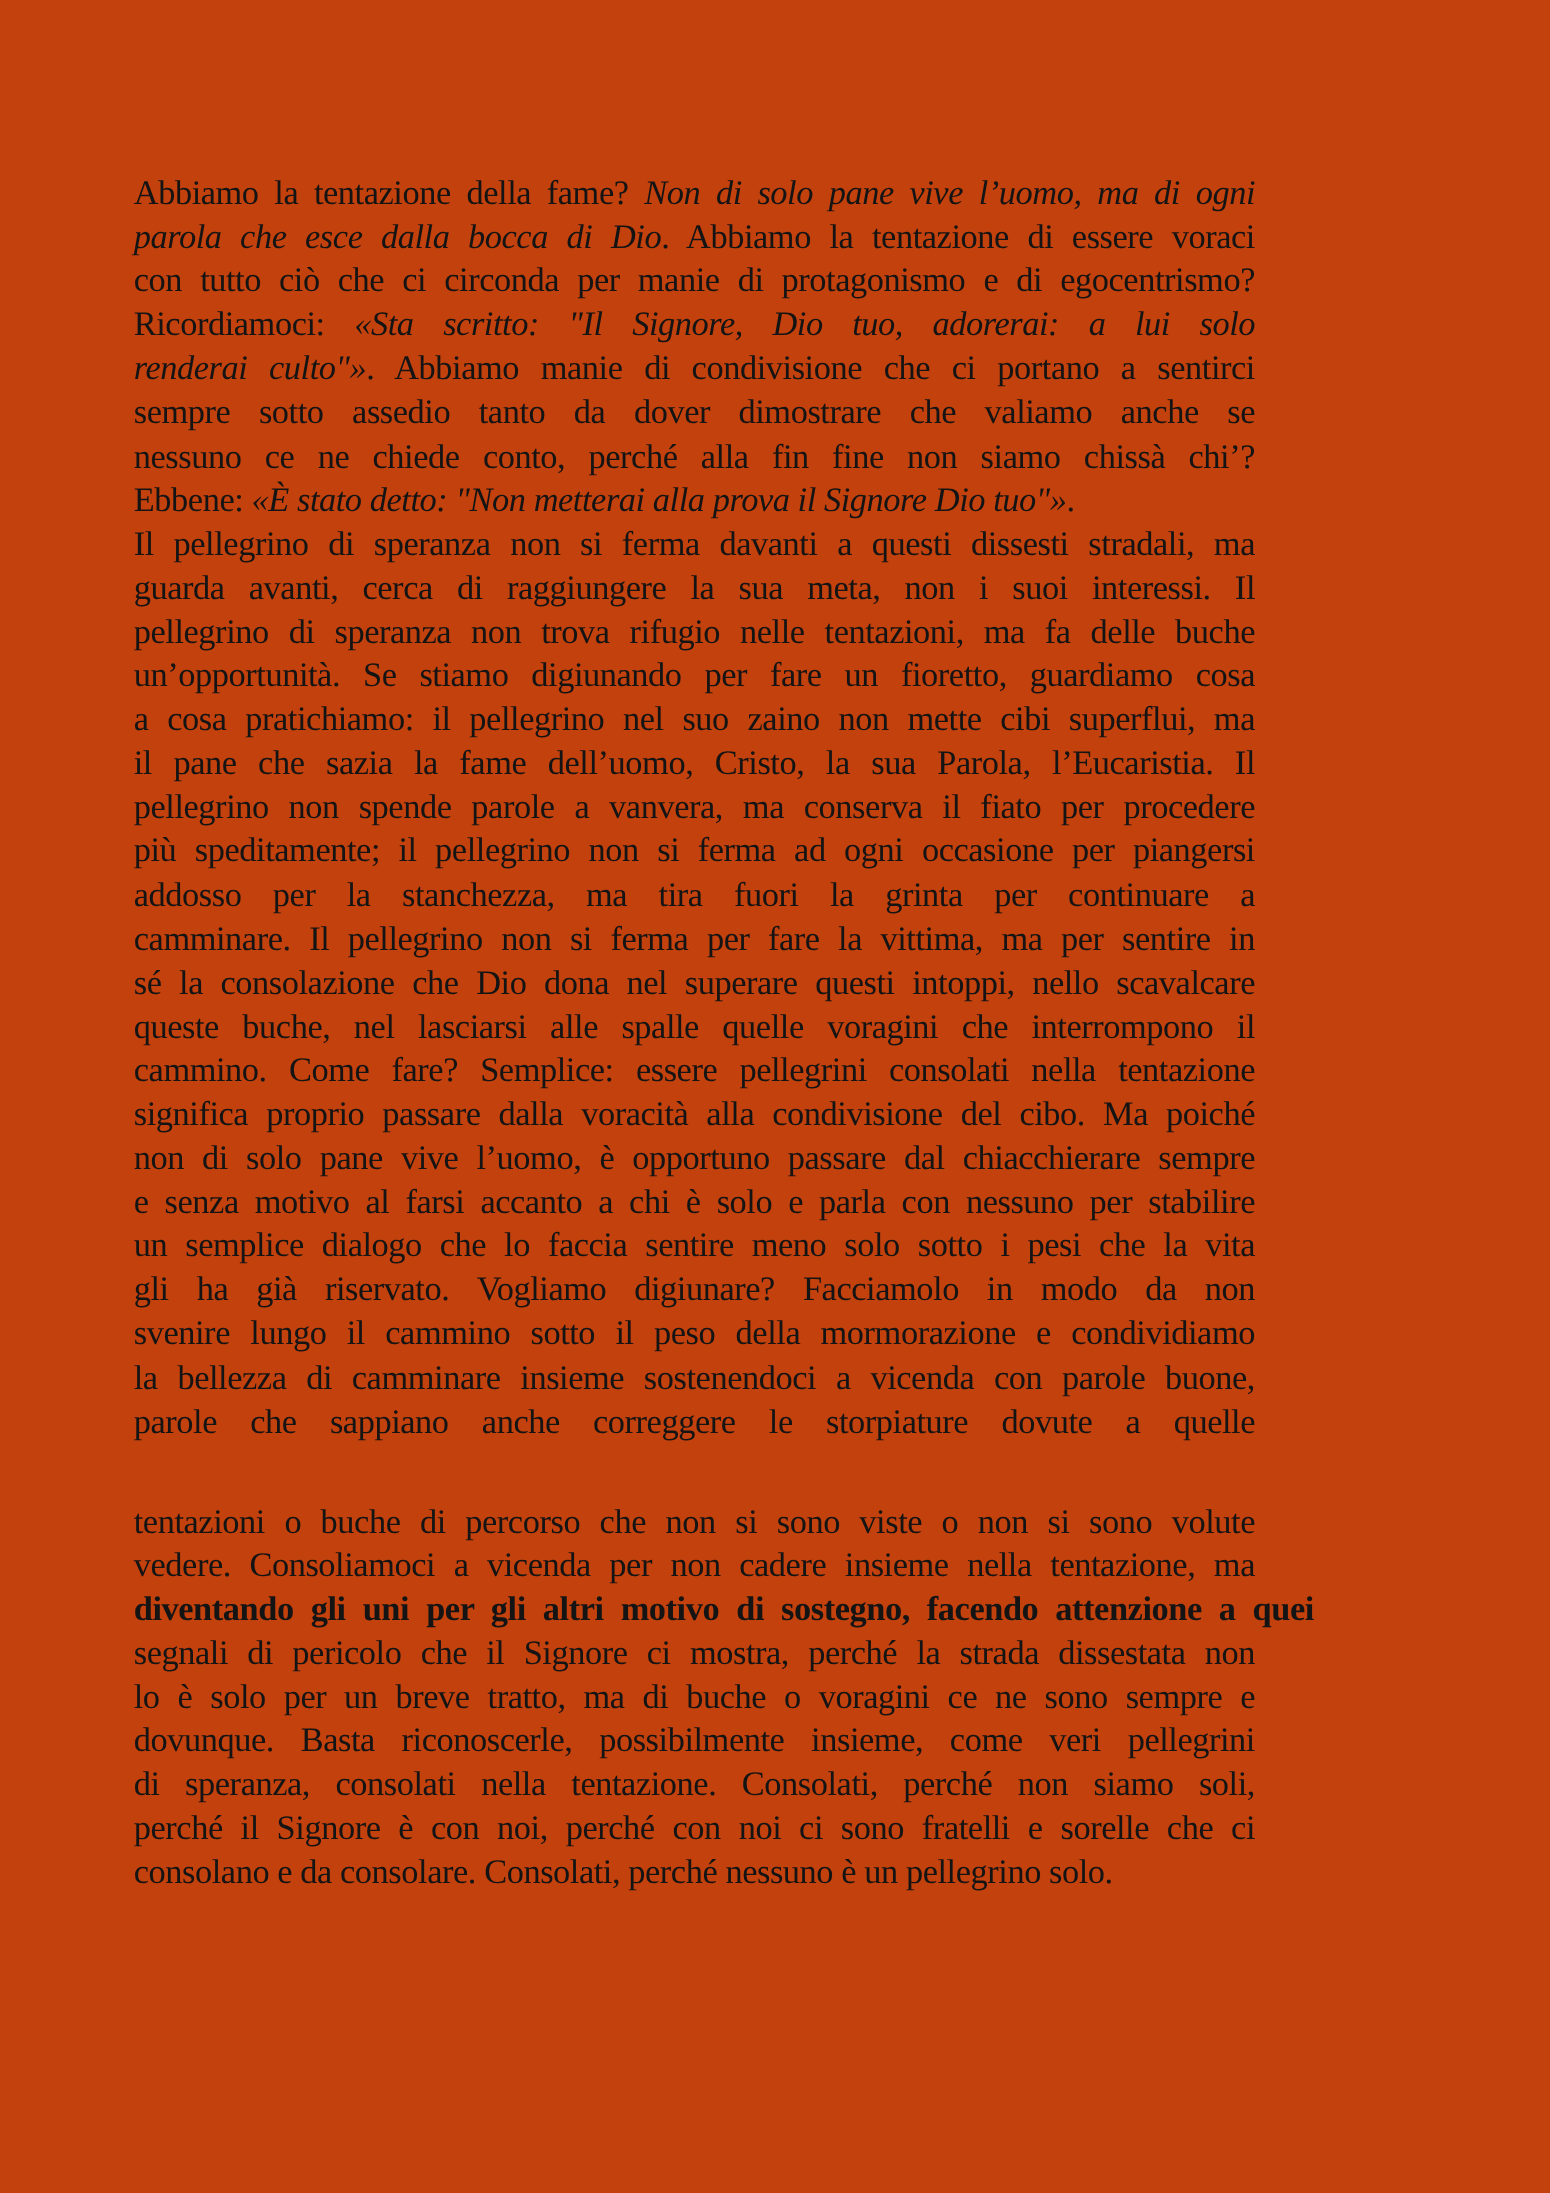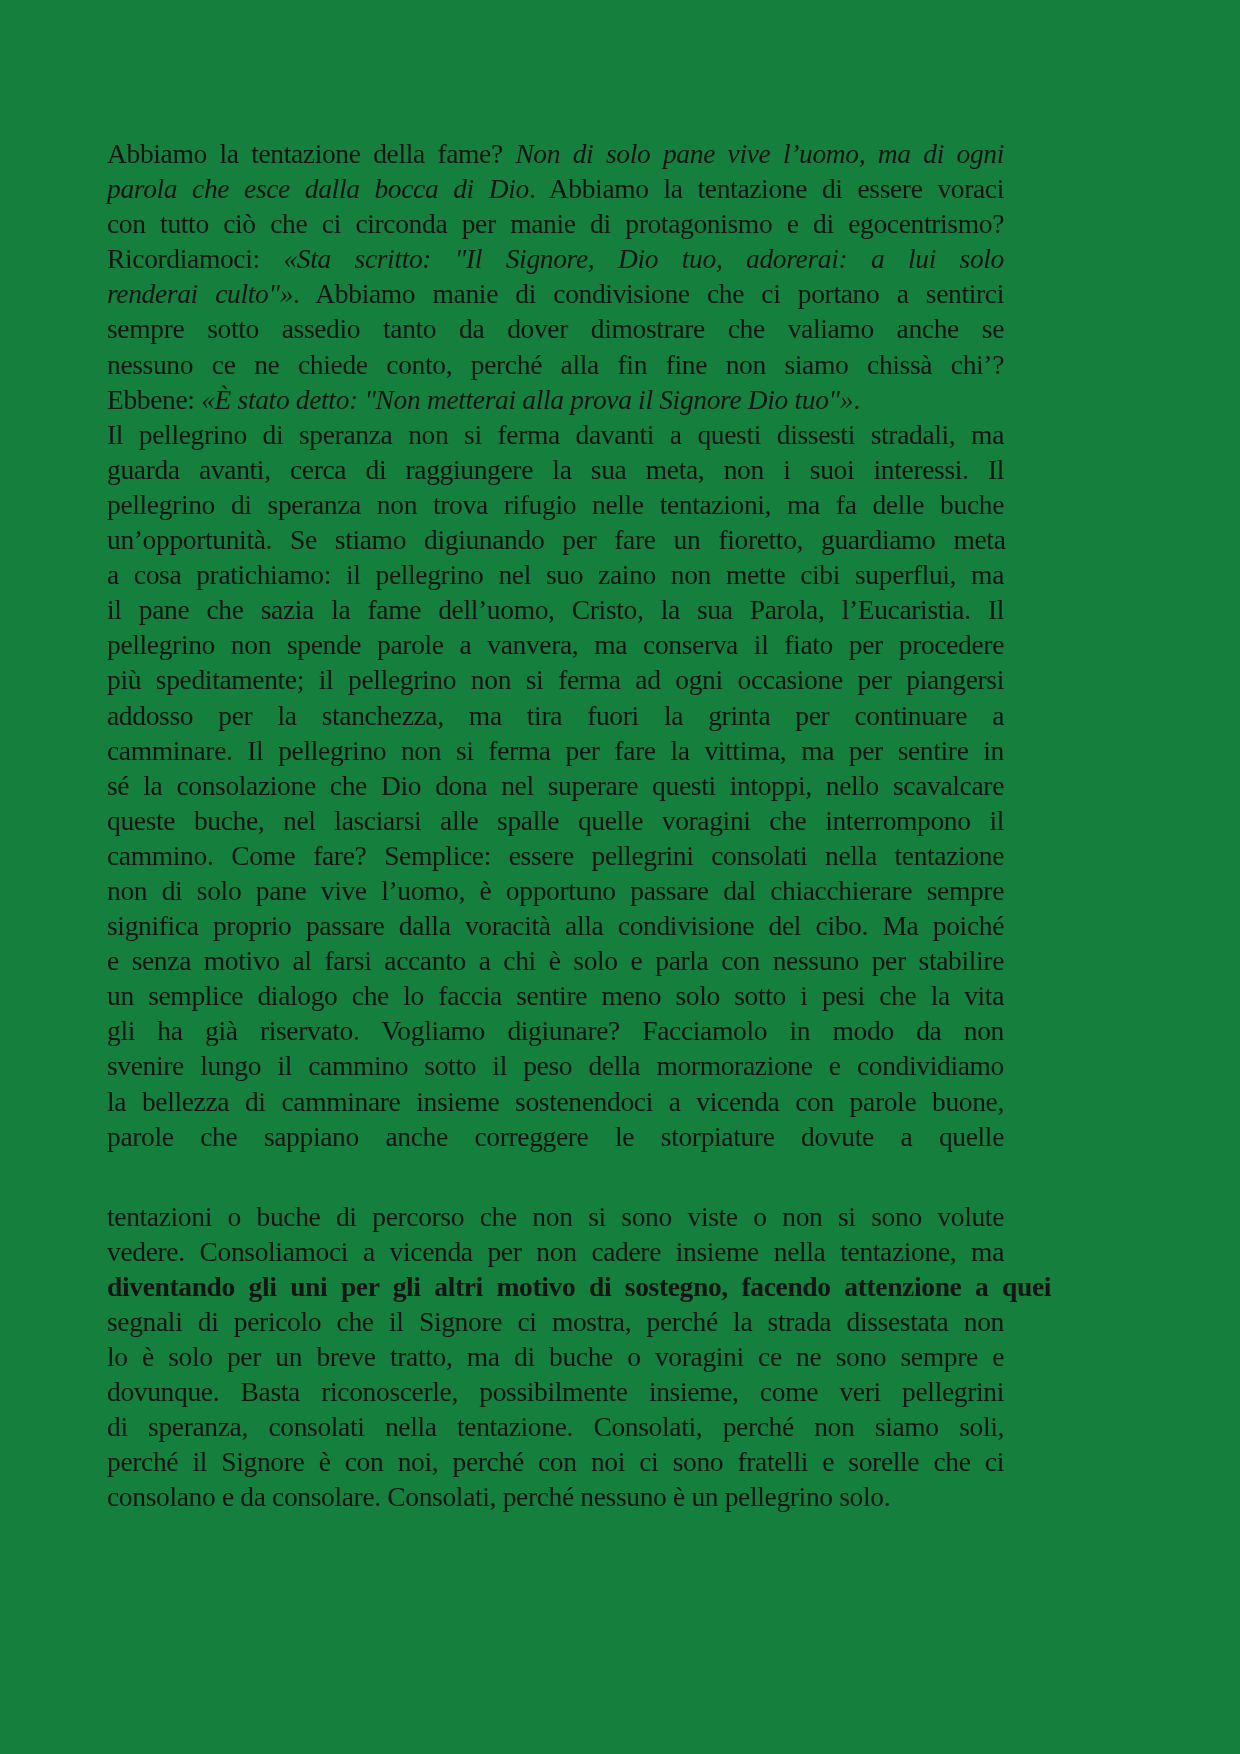--- a/index.html
+++ b/index.html
@@ -12,21 +12,21 @@
       height: 1754px;
       position: relative;
       overflow: hidden;
     }
     .page {
       position: absolute;
       left: 0;
       top: 0;
       width: 1240px;
       height: 1754px;
-      background: #15803d;
+      background: #c2410c;
     }
     .text-block {
       position: absolute;
       left: 107px;
       top: 136px;
       width: 897px;
       font-family: "Liberation Serif", "DejaVu Serif", serif;
       font-size: 27.5px;
       line-height: 35.1px;
       color: #141414;
@@ -56,32 +56,32 @@
       <span class="line" style="display: block; width: auto; word-spacing: 8.32682px;"><span class="it">parola che esce dalla bocca di Dio</span><span>. Abbiamo la tentazione di essere voraci</span></span>
       <span class="line" style="display: block; width: auto; word-spacing: 7.92578px;"><span>con tutto ciò che ci circonda per manie di protagonismo e di egocentrismo?</span></span>
       <span class="line" style="display: block; width: auto; word-spacing: 17.1062px;"><span>Ricordiamoci: </span><span class="it">«Sta scritto: "Il Signore, Dio tuo, adorerai: a lui solo</span></span>
       <span class="line" style="display: block; width: auto; word-spacing: 10.4844px;"><span class="it">renderai culto"»</span><span>. Abbiamo manie di condivisione che ci portano a sentirci</span></span>
       <span class="line" style="display: block; width: auto; word-spacing: 16.2922px;"><span>sempre sotto assedio tanto da dover dimostrare che valiamo anche se</span></span>
       <span class="line" style="display: block; width: auto; word-spacing: 12.1055px;"><span>nessuno ce ne chiede conto, perché alla fin fine non siamo chissà chi’?</span></span>
       <span class="line last"><span>Ebbene: </span><span class="it">«È stato detto: "Non metterai alla prova il Signore Dio tuo"»</span><span>.</span></span>
       <span class="line" style="display: block; width: auto; word-spacing: 9.22005px;"><span>Il pellegrino di speranza non si ferma davanti a questi dissesti stradali, ma</span></span>
       <span class="line" style="display: block; width: auto; word-spacing: 12.7995px;"><span>guarda avanti, cerca di raggiungere la sua meta, non i suoi interessi. Il</span></span>
       <span class="line" style="display: block; width: auto; word-spacing: 9.40909px;"><span>pellegrino di speranza non trova rifugio nelle tentazioni, ma fa delle buche</span></span>
-      <span class="line" style="display: block; width: auto; word-spacing: 11.4566px;"><span>un’opportunità. Se stiamo digiunando per fare un fioretto, guardiamo meta</span></span>
+      <span class="line" style="display: block; width: auto; word-spacing: 11.4566px;"><span>un’opportunità. Se stiamo digiunando per fare un fioretto, guardiamo cosa</span></span>
       <span class="line" style="display: block; width: auto; word-spacing: 8.42708px;"><span>a cosa pratichiamo: il pellegrino nel suo zaino non mette cibi superflui, ma</span></span>
       <span class="line" style="display: block; width: auto; word-spacing: 10.6589px;"><span>il pane che sazia la fame dell’uomo, Cristo, la sua Parola, l’Eucaristia. Il</span></span>
       <span class="line" style="display: block; width: auto; word-spacing: 9.34943px;"><span>pellegrino non spende parole a vanvera, ma conserva il fiato per procedere</span></span>
       <span class="line" style="display: block; width: auto; word-spacing: 8.22159px;"><span>più speditamente; il pellegrino non si ferma ad ogni occasione per piangersi</span></span>
       <span class="line" style="display: block; width: auto; word-spacing: 18.5668px;"><span>addosso per la stanchezza, ma tira fuori la grinta per continuare a</span></span>
       <span class="line" style="display: block; width: auto; word-spacing: 8.25481px;"><span>camminare. Il pellegrino non si ferma per fare la vittima, ma per sentire in</span></span>
       <span class="line" style="display: block; width: auto; word-spacing: 7.49574px;"><span>sé la consolazione che Dio dona nel superare questi intoppi, nello scavalcare</span></span>
       <span class="line" style="display: block; width: auto; word-spacing: 12.2203px;"><span>queste buche, nel lasciarsi alle spalle quelle voragini che interrompono il</span></span>
       <span class="line" style="display: block; width: auto; word-spacing: 11.2266px;"><span>cammino. Come fare? Semplice: essere pellegrini consolati nella tentazione</span></span>
+      <span class="line" style="display: block; width: auto; word-spacing: 7.89687px;"><span>significa proprio passare dalla voracità alla condivisione del cibo. Ma poiché</span></span>
       <span class="line" style="display: block; width: auto; word-spacing: 7.95312px;"><span>non di solo pane vive l’uomo, è opportuno passare dal chiacchierare sempre</span></span>
-      <span class="line" style="display: block; width: auto; word-spacing: 7.89687px;"><span>significa proprio passare dalla voracità alla condivisione del cibo. Ma poiché</span></span>
       <span class="line" style="display: block; width: auto; word-spacing: 6.28437px;"><span>e senza motivo al farsi accanto a chi è solo e parla con nessuno per stabilire</span></span>
       <span class="line" style="display: block; width: auto; word-spacing: 7.82366px;"><span>un semplice dialogo che lo faccia sentire meno solo sotto i pesi che la vita</span></span>
       <span class="line" style="display: block; width: auto; word-spacing: 15.85px;"><span>gli ha già riservato. Vogliamo digiunare? Facciamolo in modo da non</span></span>
       <span class="line" style="display: block; width: auto; word-spacing: 9.7375px;"><span>svenire lungo il cammino sotto il peso della mormorazione e condividiamo</span></span>
       <span class="line" style="display: block; width: auto; word-spacing: 9.25469px;"><span>la bellezza di camminare insieme sostenendoci a vicenda con parole buone,</span></span>
       <span class="line" style="display: block; width: auto; word-spacing: 20.066px;"><span>parole che sappiano anche correggere le storpiature dovute a quelle</span></span>
       <span class="line" style="display: block; width: auto; word-spacing: 9.05022px; margin-top: 45px;"><span>tentazioni o buche di percorso che non si sono viste o non si sono volute</span></span>
       <span class="line" style="display: block; width: auto; word-spacing: 8.29688px;"><span>vedere. Consoliamoci a vicenda per non cadere insieme nella tentazione, ma</span></span>
       <span class="line" style="display: block; width: auto; word-spacing: 7.08203px; font-weight: bold;"><span>diventando gli uni per gli altri motivo di sostegno, facendo attenzione a quei</span></span>
       <span class="line" style="display: block; width: auto; word-spacing: 8.83984px;"><span>segnali di pericolo che il Signore ci mostra, perché la strada dissestata non</span></span>

